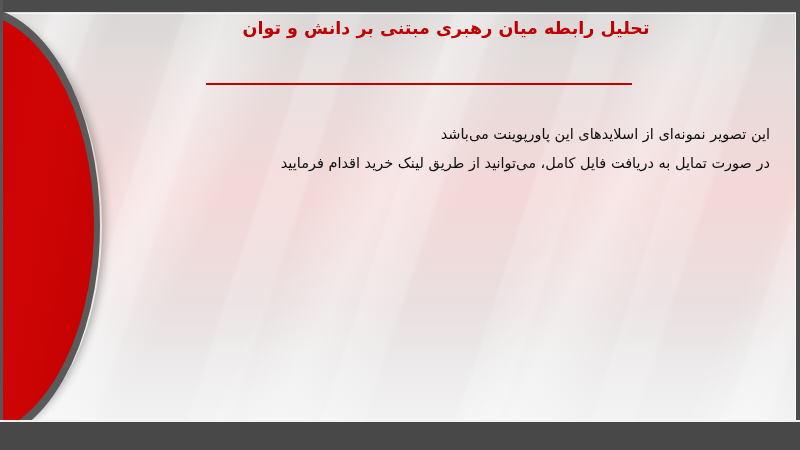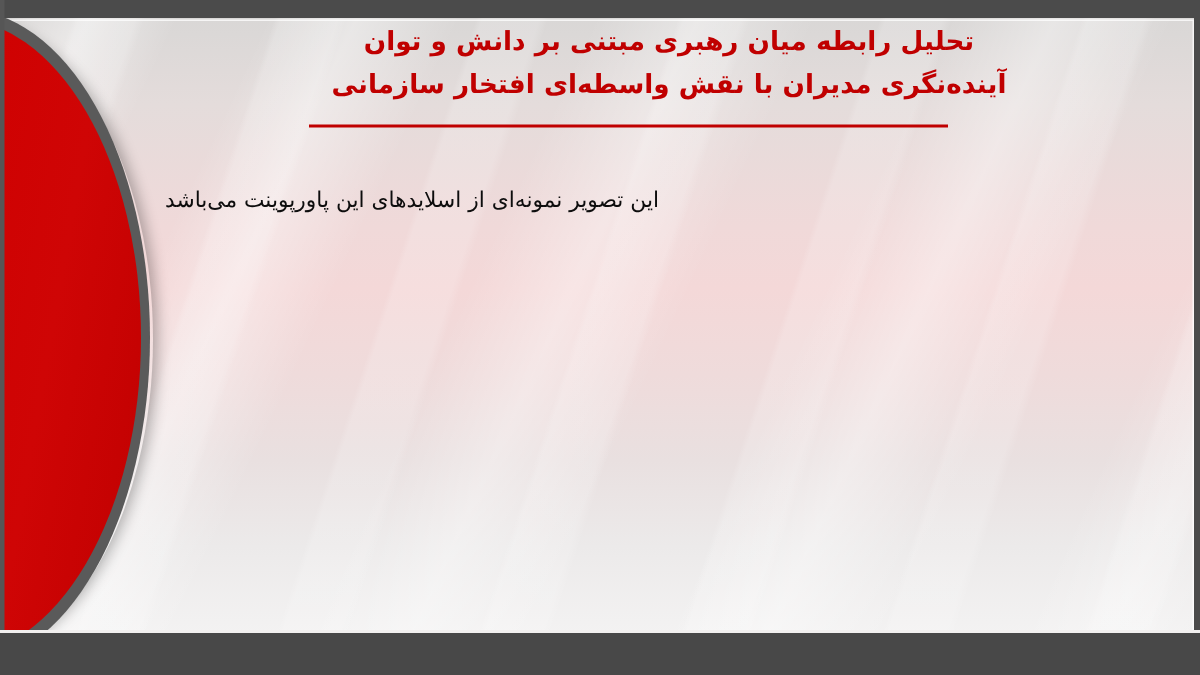--- a/index.html
+++ b/index.html
@@ -190,21 +190,21 @@
     width: 426px;
     height: 2px;
     background: #c00000;
   }
 
   .body-block {
     position: absolute;
     right: 30px;
     top: 108px;
     width: 660px;
-    text-align: left;
+    text-align: right;
     direction: rtl;
     color: #0d0d0d;
   }
   .body-line {
     font-size: 14.5px;
     line-height: 29px;
     font-weight: normal;
     white-space: nowrap;
   }
 
@@ -226,22 +226,22 @@
   <div class="frame-top" data-name="frame-top-bar"></div>
   <div class="frame-left" data-name="frame-left-bar"></div>
   <div class="frame-right" data-name="frame-right-bar"></div>
   <div class="frame-bottom-hl" data-name="frame-bottom-highlight"></div>
   <div class="frame-bottom" data-name="frame-bottom-bar"></div>
 
   <div class="content" data-name="slide-content">
 
     <div class="title-block" data-name="slide-title">
       <div class="title-line" data-name="title-line-1">تحلیل رابطه میان رهبری مبتنی بر دانش و توان</div>
-      <div class="title-line" data-name="title-line-2">آینده‌نگری مدیران با نقش واسطه‌ای افتخار سازمانی</div>
     </div>
     <div class="title-underline" data-name="title-underline"></div>
 
     <div class="body-block" data-name="slide-body">
       <div class="body-line" data-name="body-line-1">این تصویر نمونه‌ای از اسلایدهای این پاورپوینت می‌باشد</div>
+      <div class="body-line" data-name="body-line-3">در صورت تمایل به دریافت فایل کامل، می‌توانید از طریق لینک خرید اقدام فرمایید</div>
     </div>
 
   </div>
 </div>
 
 </body></html>

